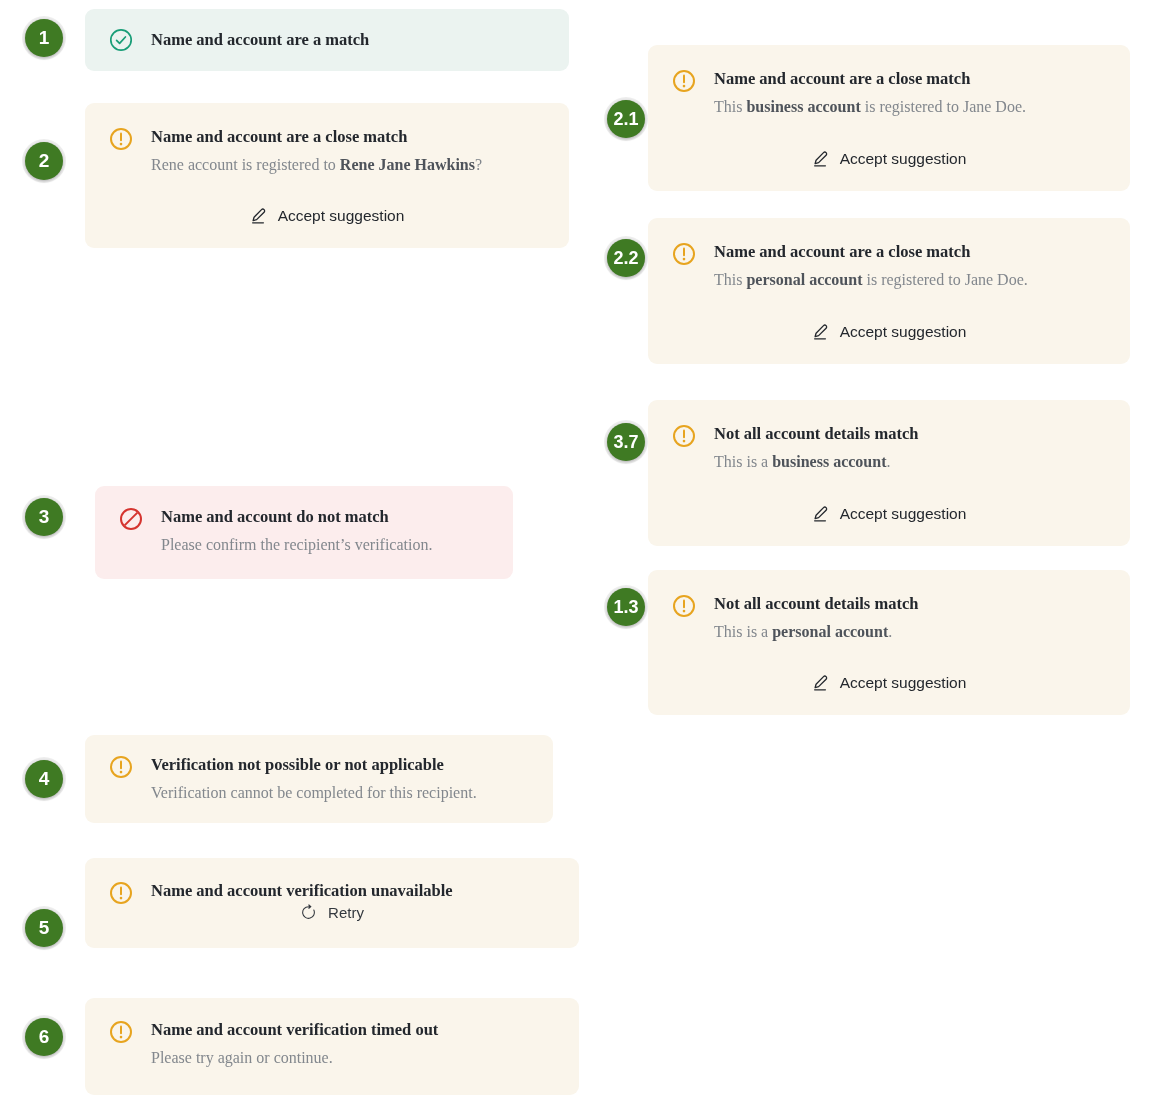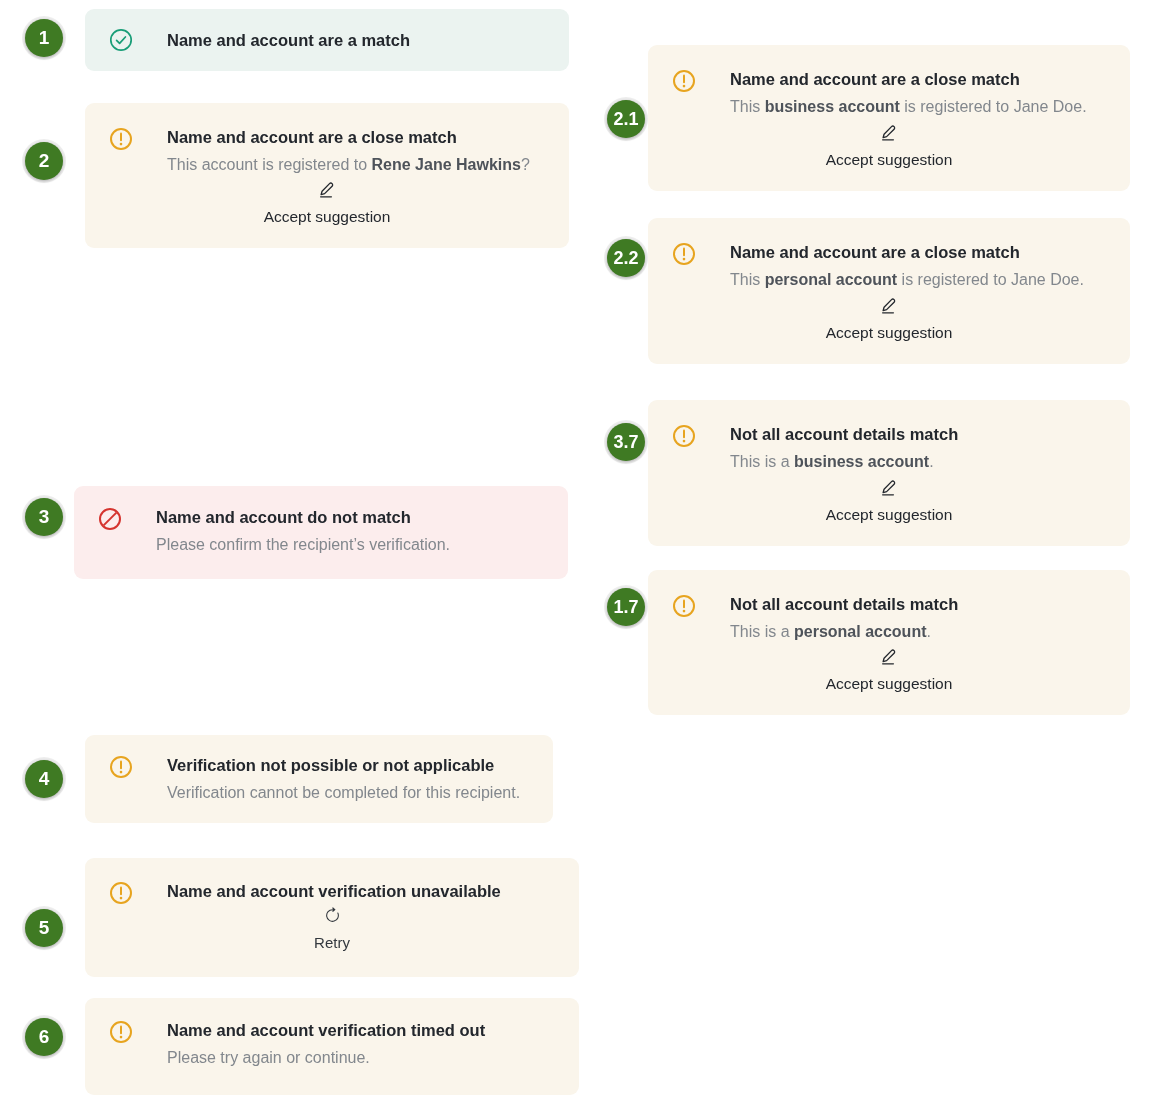--- a/index.html
+++ b/index.html
@@ -14,53 +14,53 @@
     display:flex;align-items:center;justify-content:center;
     font-weight:700;font-size:19px;
     box-shadow:0 0 0 3px rgba(0,0,0,0.07),0 1px 3px rgba(0,0,0,0.28);
   }
   .badge.sm{font-size:18px;}
   
   .card{position:absolute;border-radius:9px;box-sizing:border-box;}
   .card.success{background:#ebf3f0;}
   .card.warning{background:#faf5eb;}
   .card.error{background:#fceded;}
-  .row{display:flex;align-items:flex-start;gap:34px;padding:24px 24px 0 24px;}
+  .row{display:flex;align-items:flex-start;gap:18px;padding:24px 24px 0 24px;font-family:Liberation Serif, serif;}
   .row.center-v{align-items:center;height:100%;padding:0 24px;}
   .icon24{width:24px;height:24px;flex:0 0 24px;display:block;}
   .icon17{width:17px;height:17px;flex:0 0 17px;display:block;}
   .texts{min-width:0;}
   .title{font-size:16.5px;font-weight:700;color:#23272d;line-height:1.25;}
   .bodytext{font-size:16px;color:#82878d;line-height:1.3;margin-top:7px;}
   .bodytext b{color:#4e535a;font-weight:700;}
   .action{position:absolute;left:0;right:0;bottom:24px;display:flex;justify-content:center;}
   .card.tall-action .action{bottom:27px;}
   .action-btn{
     display:flex;align-items:center;gap:11px;
     background:transparent;border:none;padding:0;margin:0;cursor:pointer;
-    font-family:"Liberation Sans",sans-serif;font-size:15.5px;color:#23272d;flex-direction:column;
+    font-family:"Liberation Sans",sans-serif;font-size:15.5px;color:#23272d;
   }
   .action-btn .lbl{line-height:1;}
   .retry-btn{color:#33383e;font-size:15px;}
 </style>
 </head>
 <body>
 
 <div class="canvas">
 
   <div class="badge" style="left:25px;top:19px">1</div>
   <div class="badge" style="left:25px;top:142px">2</div>
   <div class="badge" style="left:25px;top:498px">3</div>
   <div class="badge" style="left:25px;top:760px">4</div>
   <div class="badge" style="left:25px;top:909px">5</div>
   <div class="badge" style="left:25px;top:1018px">6</div>
   <div class="badge sm" style="left:607px;top:100px">2.1</div>
   <div class="badge sm" style="left:607px;top:239px">2.2</div>
   <div class="badge sm" style="left:607px;top:423px">3.7</div>
-  <div class="badge sm" style="left:607px;top:588px">1.7</div>
+  <div class="badge sm" style="left:607px;top:588px">1.3</div>
 
   <section class="card success" style="left:85px;top:9px;width:484px;height:62px">
     <div class="row center-v">
       <span class="icon24">
         <svg viewBox="0 0 24 24" width="24" height="24">
           <circle cx="12" cy="12" r="10.2" fill="none" stroke="#189d77" stroke-width="1.7"></circle>
           <path d="M7.6 12.4l3 3 5.8-6.4" fill="none" stroke="#189d77" stroke-width="1.7" stroke-linecap="round" stroke-linejoin="round"></path>
         </svg>
       </span>
       <div class="texts">
@@ -73,37 +73,37 @@
     <div class="row">
       <span class="icon24">
         <svg viewBox="0 0 24 24" width="24" height="24">
           <circle cx="12" cy="12" r="10" fill="none" stroke="#e7a41f" stroke-width="2"></circle>
           <line x1="12" y1="6.6" x2="12" y2="13.2" stroke="#e7a41f" stroke-width="2" stroke-linecap="round"></line>
           <circle cx="12" cy="17.1" r="1.3" fill="#e7a41f"></circle>
         </svg>
       </span>
       <div class="texts">
         <div class="title">Name and account are a close match</div>
-        <div class="bodytext"><span>This account is registered to </span><b>Rene Jane Hawkins</b><span>?</span></div>
-      </div>
-    </div>
-    <div class="action">
-      <button class="action-btn">
-        <span class="icon17">
-          <svg viewBox="0 0 18 18" width="17" height="17">
-            <path d="M12.2 2.8a1.9 1.9 0 0 1 2.7 2.7L7 13.4l-3.7 1 1-3.6z" fill="none" stroke="#23272d" stroke-width="1.4" stroke-linejoin="round"></path>
-            <line x1="2.8" y1="16.8" x2="14.2" y2="16.8" stroke="#23272d" stroke-width="1.4" stroke-linecap="round"></line>
-          </svg>
-        </span>
-        <span class="lbl">Accept suggestion</span>
-      </button>
-    </div>
-  </section>
-
-  <section class="card error" style="left:74px;top:486px;width:494px;height:93px">
+        <div class="bodytext"><span>Rene account is registered to </span><b>Rene Jane Hawkins</b><span>?</span></div>
+      </div>
+    </div>
+    <div class="action">
+      <button class="action-btn">
+        <span class="icon17">
+          <svg viewBox="0 0 18 18" width="17" height="17">
+            <path d="M12.2 2.8a1.9 1.9 0 0 1 2.7 2.7L7 13.4l-3.7 1 1-3.6z" fill="none" stroke="#23272d" stroke-width="1.4" stroke-linejoin="round"></path>
+            <line x1="2.8" y1="16.8" x2="14.2" y2="16.8" stroke="#23272d" stroke-width="1.4" stroke-linecap="round"></line>
+          </svg>
+        </span>
+        <span class="lbl">Accept suggestion</span>
+      </button>
+    </div>
+  </section>
+
+  <section class="card error" style="left:95px;top:486px;width:418px;height:93px">
     <div class="row" style="padding-top:21px">
       <span class="icon24">
         <svg viewBox="0 0 24 24" width="24" height="24">
           <circle cx="12" cy="12" r="10" fill="none" stroke="#d5342f" stroke-width="2"></circle>
           <line x1="5.6" y1="18.4" x2="18.4" y2="5.6" stroke="#d5342f" stroke-width="2"></line>
         </svg>
       </span>
       <div class="texts">
         <div class="title">Name and account do not match</div>
         <div class="bodytext"><span>Please confirm the recipient’s verification.</span></div>
@@ -120,21 +120,21 @@
           <circle cx="12" cy="17.1" r="1.3" fill="#e7a41f"></circle>
         </svg>
       </span>
       <div class="texts">
         <div class="title">Verification not possible or not applicable</div>
         <div class="bodytext"><span>Verification cannot be completed for this recipient.</span></div>
       </div>
     </div>
   </section>
 
-  <section class="card warning tall-action" style="left:85px;top:858px;width:494px;height:119px">
+  <section class="card warning tall-action" style="left:85px;top:858px;width:494px;height:90px">
     <div class="row" style="padding-top:23px">
       <span class="icon24">
         <svg viewBox="0 0 24 24" width="24" height="24">
           <circle cx="12" cy="12" r="10" fill="none" stroke="#e7a41f" stroke-width="2"></circle>
           <line x1="12" y1="6.6" x2="12" y2="13.2" stroke="#e7a41f" stroke-width="2" stroke-linecap="round"></line>
           <circle cx="12" cy="17.1" r="1.3" fill="#e7a41f"></circle>
         </svg>
       </span>
       <div class="texts">
         <div class="title">Name and account verification unavailable</div>

